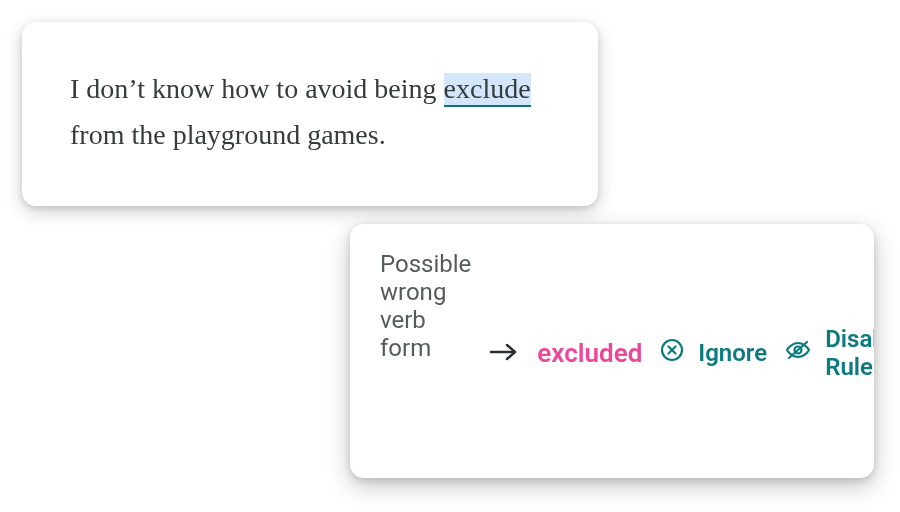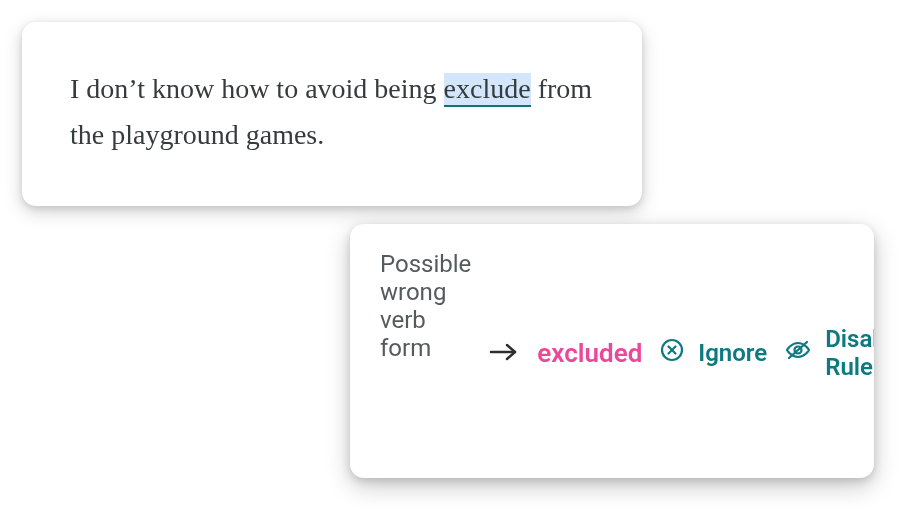--- a/index.html
+++ b/index.html
@@ -12,21 +12,21 @@
   }
   .stage {
     position: relative;
     width: 900px;
     height: 512px;
   }
   .editor-card {
     position: absolute;
     left: 22px;
     top: 22px;
-    width: 620px;
+    width: 576px;
     background: #ffffff;
     border-radius: 14px;
     box-shadow: 0 6px 18px rgba(0,0,0,0.18), 0 2px 6px rgba(0,0,0,0.12);
     padding: 44px 48px 48px 48px;
     box-sizing: border-box;
     font-size: 28px;
     line-height: 1.65;
     color: #363b3d;
   }
   .highlighted-word {

